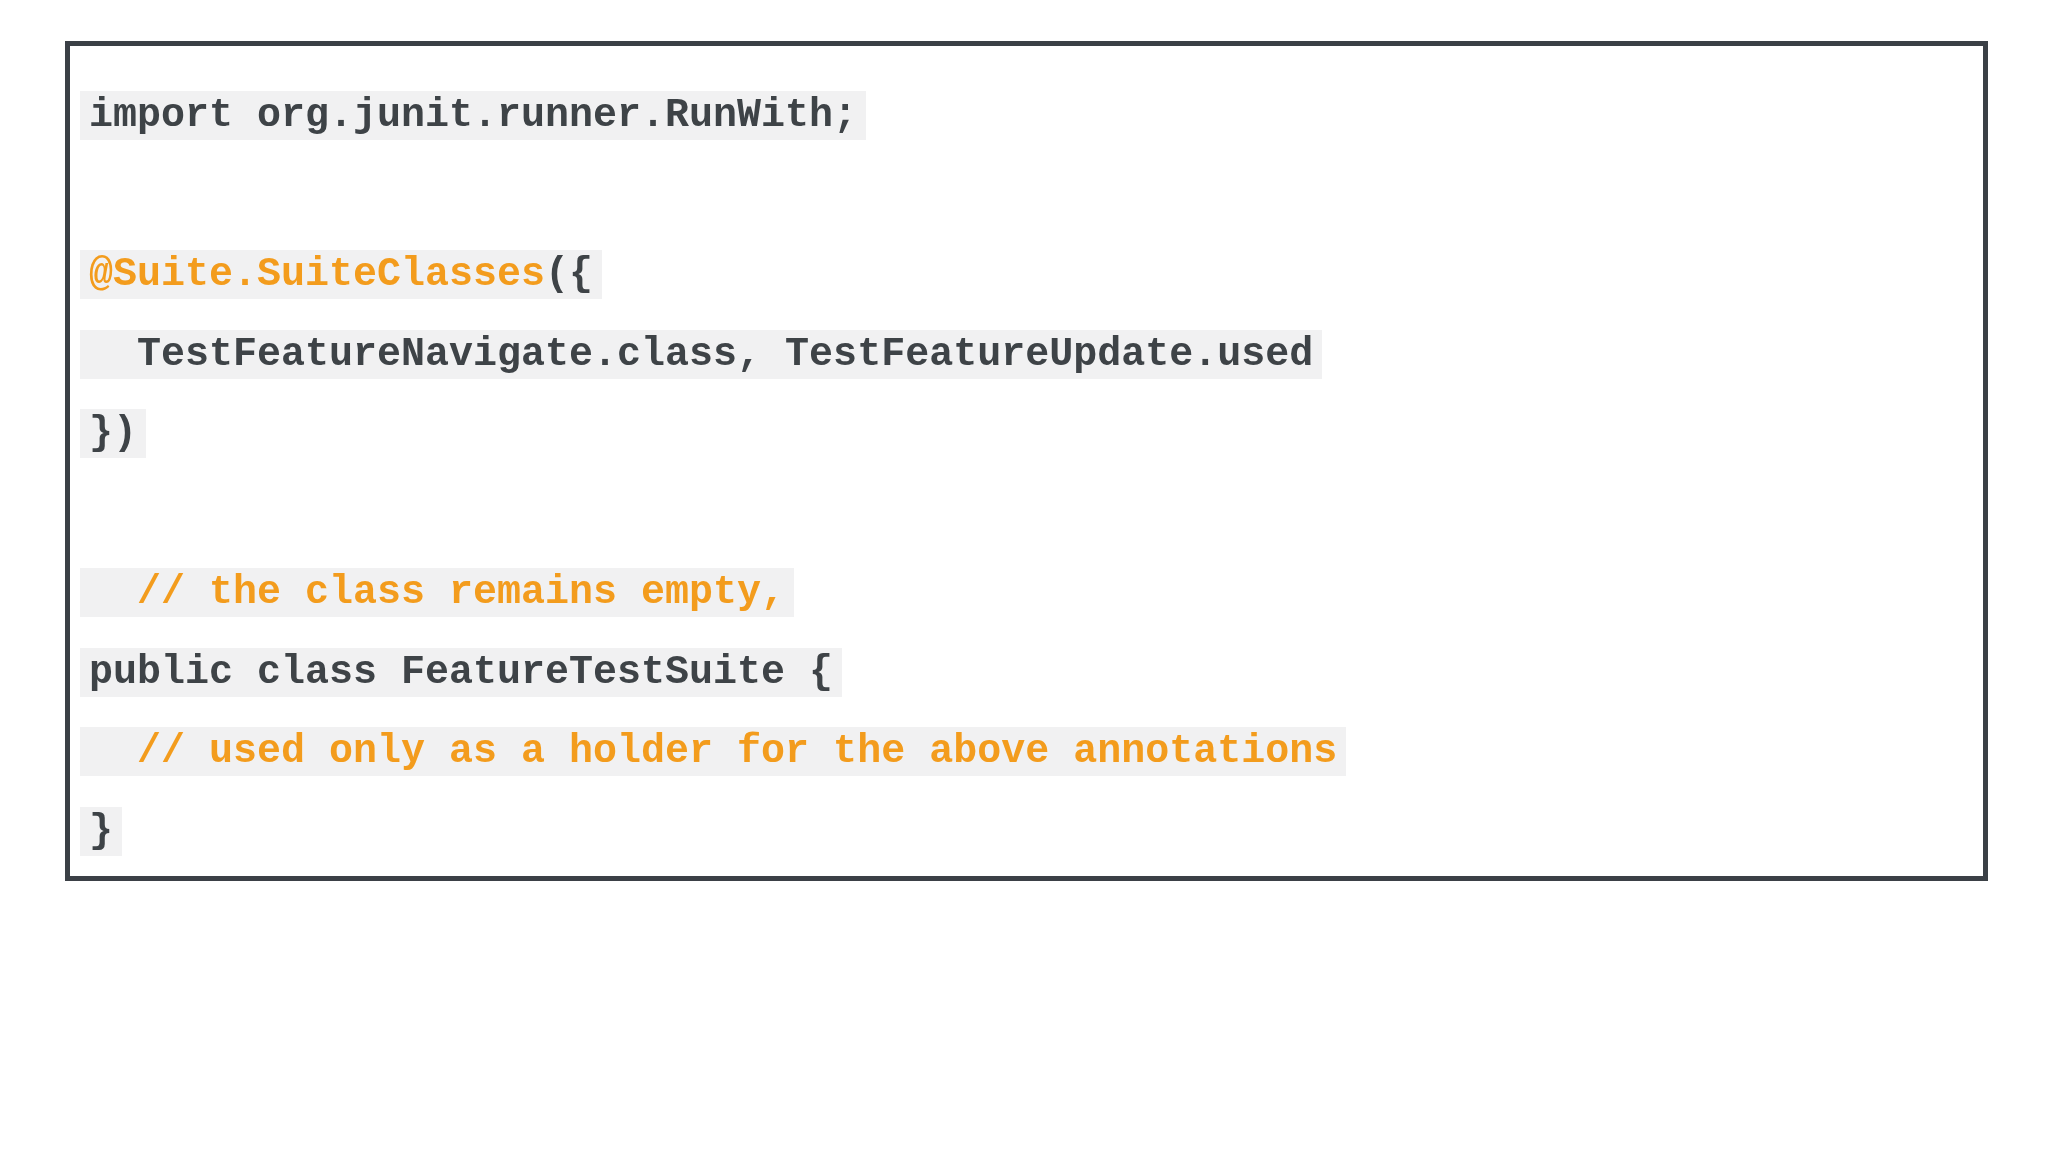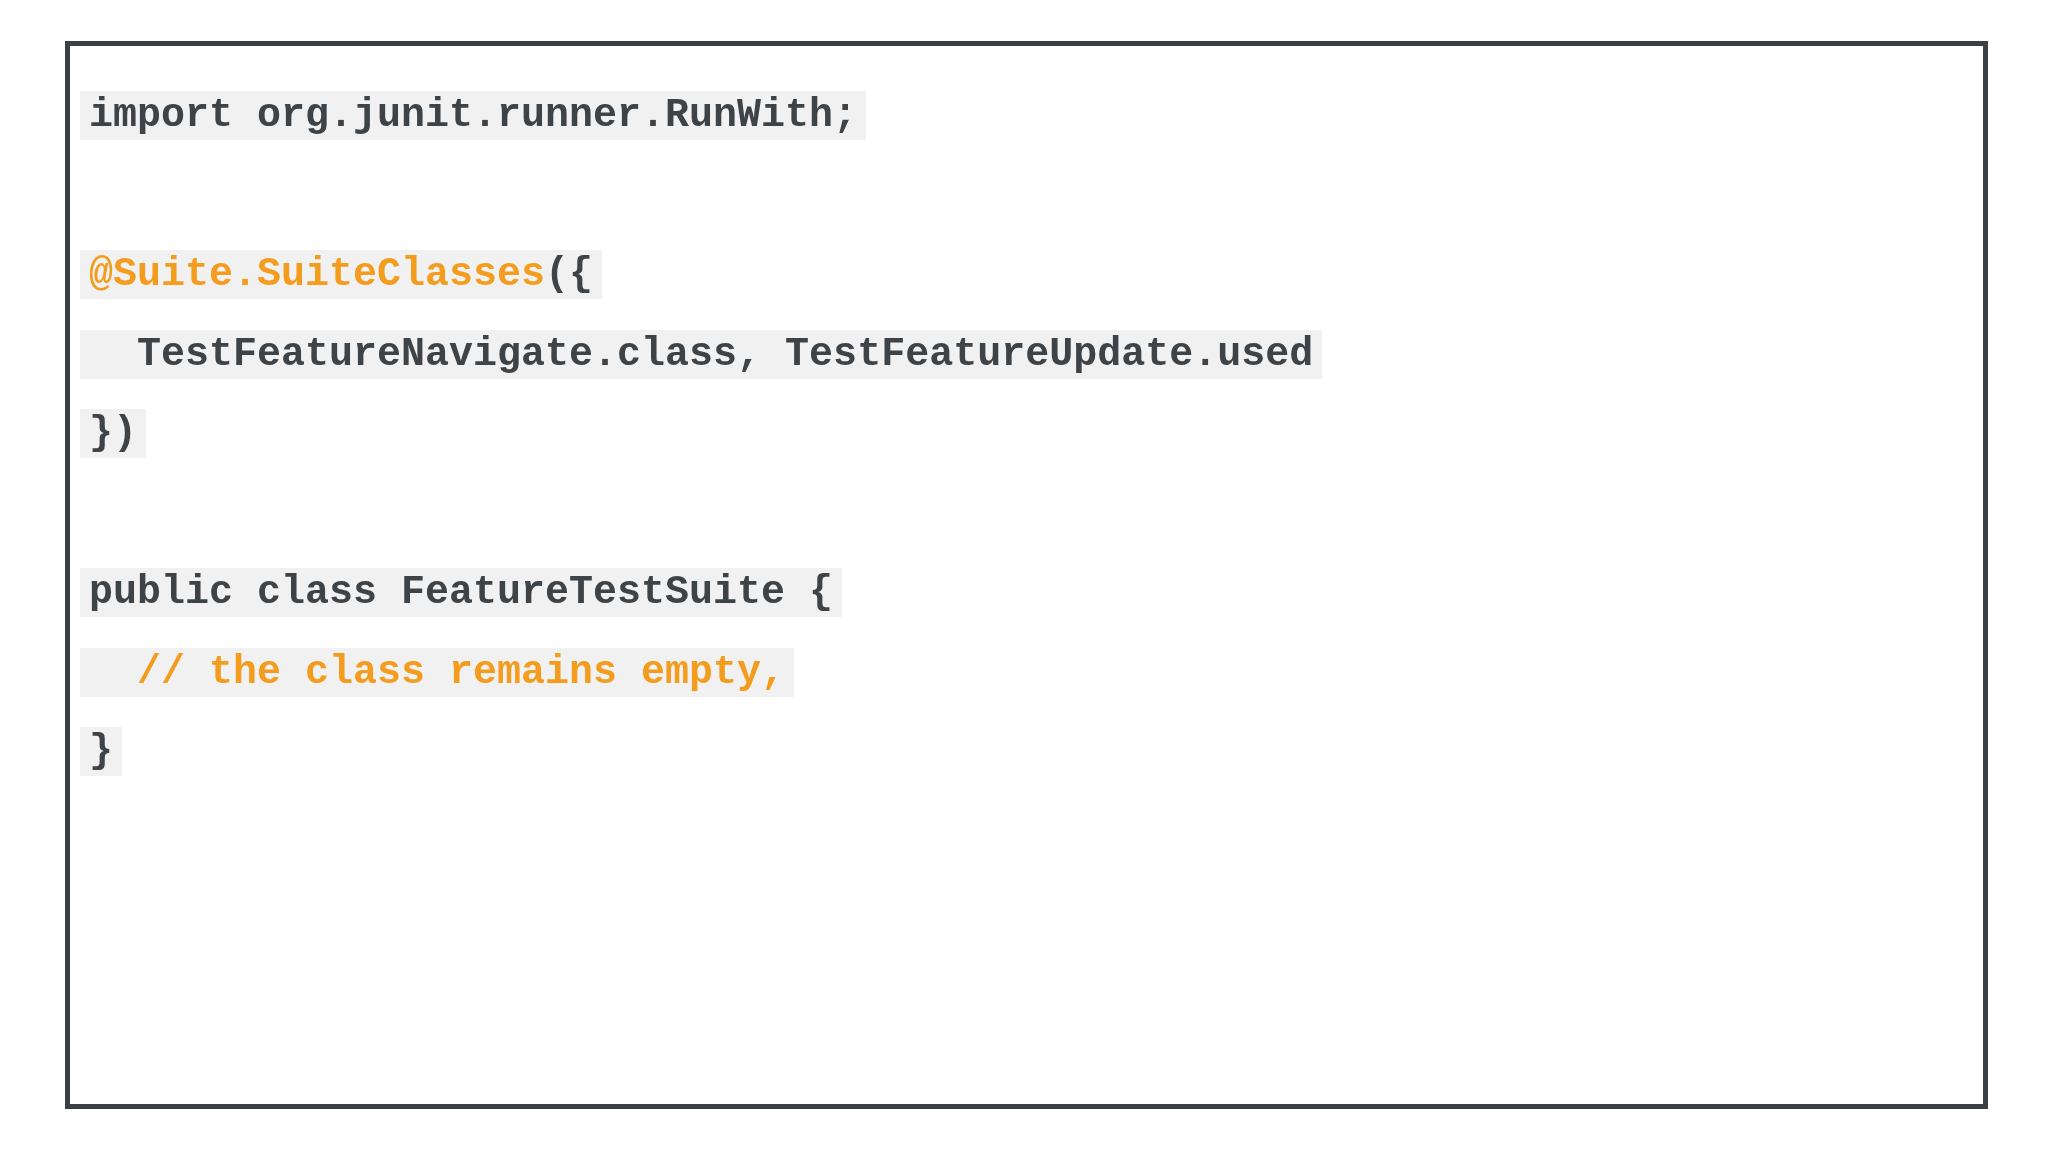--- a/index.html
+++ b/index.html
@@ -16,21 +16,21 @@
     width: 2048px;
     height: 1152px;
     background: var(--page-bg);
     overflow: hidden;
   }
   .code-frame {
     position: absolute;
     left: 65px;
     top: 41px;
     width: 1923px;
-    height: 1068px;
+    height: 840px;
     border: 5px solid var(--frame-border);
     background: var(--page-bg);
     padding: 30px 20px 0 10px;
   }
   .code {
     font-family: "Liberation Mono", "DejaVu Sans Mono", monospace;
     font-weight: bold;
     font-size: 40px;
     color: var(--code-text);
   }
@@ -51,18 +51,19 @@
 
 <div>
   <div class="code-frame">
     <div class="code" id="code-container">
         <div class="code-line"><span class="line-hl"><span class="seg-plain">import org.junit.runner.RunWith;</span></span></div>
         <div class="code-line"></div>
         <div class="code-line"><span class="line-hl"><span class="seg-accent">@Suite.SuiteClasses</span><span class="seg-plain">({</span></span></div>
         <div class="code-line"><span class="line-hl"><span class="seg-plain">  TestFeatureNavigate.class, TestFeatureUpdate.used</span></span></div>
         <div class="code-line"><span class="line-hl"><span class="seg-plain">})</span></span></div>
         <div class="code-line"></div>
+        <div class="code-line"><span class="line-hl"><span class="seg-accent">  // the class remains empty,</span></span></div>
         <div class="code-line"><span class="line-hl"><span class="seg-plain">public class FeatureTestSuite {</span></span></div>
-        <div class="code-line"><span class="line-hl"><span class="seg-accent">  // the class remains empty,</span></span></div>
+        <div class="code-line"><span class="line-hl"><span class="seg-accent">  // used only as a holder for the above annotations</span></span></div>
         <div class="code-line"><span class="line-hl"><span class="seg-plain">}</span></span></div>
       </div>
   </div>
 </div>
 
 </body></html>

